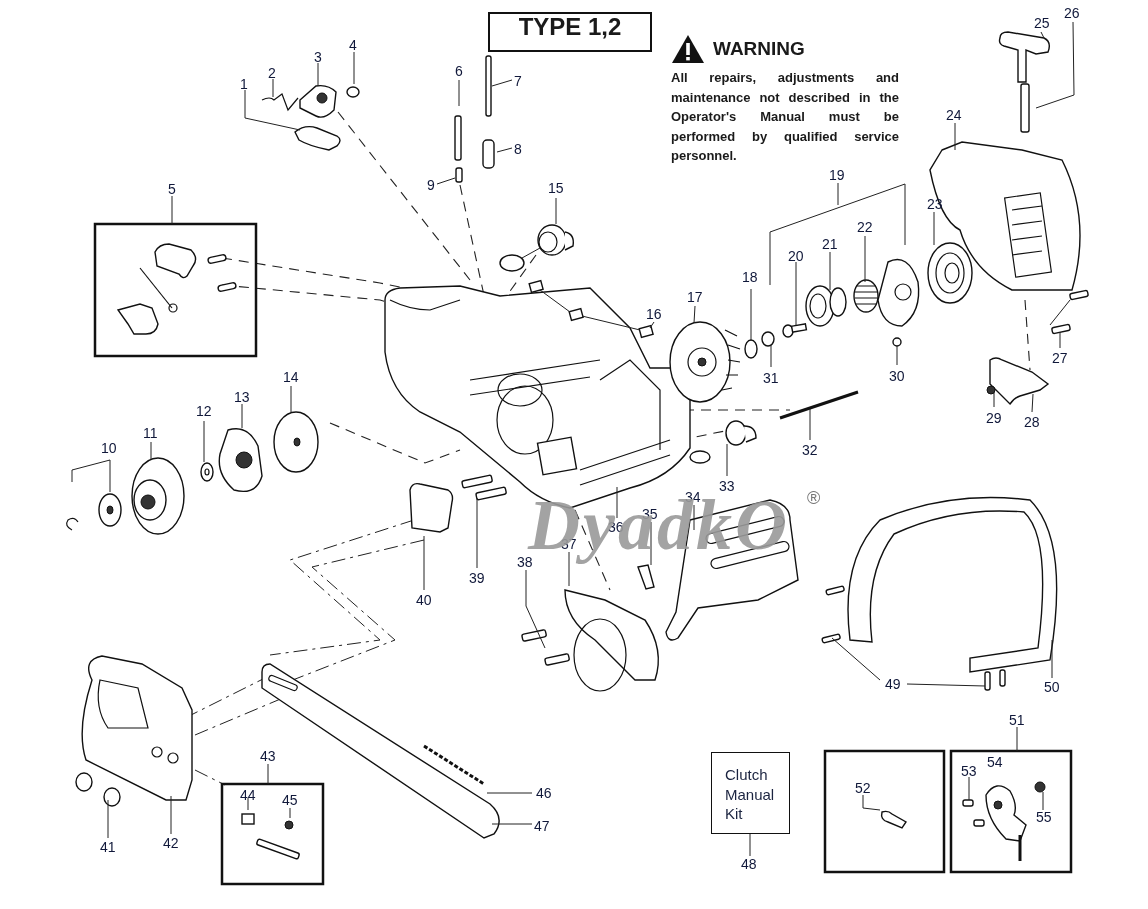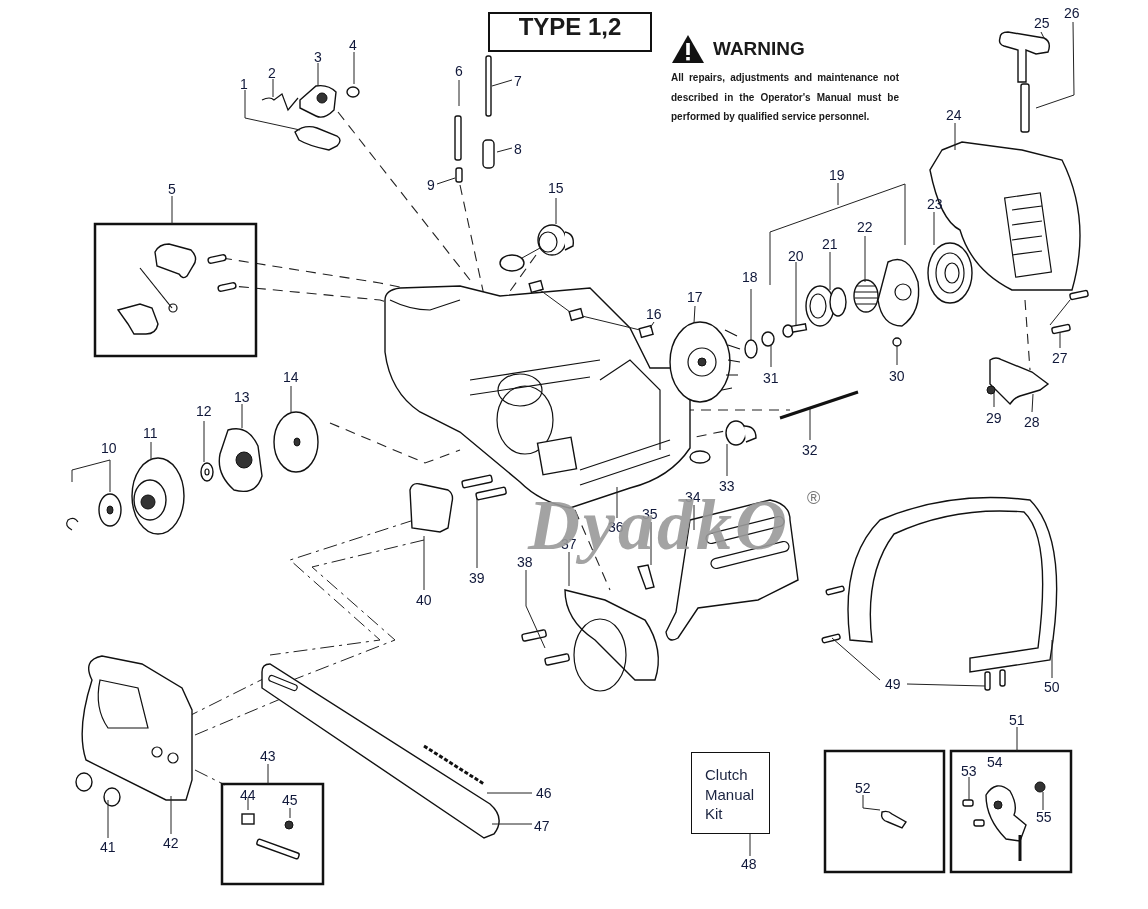--- a/index.html
+++ b/index.html
@@ -13,23 +13,23 @@
   .part { stroke: #111; stroke-width: 1.4; fill: #ffffff; }
   .part2 { stroke: #111; stroke-width: 1.2; fill: none; }
   .dark { fill: #333; stroke: #111; stroke-width: 1; }
   .box { stroke: #111; stroke-width: 2.5; fill: none; }
 
   #type-box { position: absolute; left: 488px; top: 12px; width: 164px; height: 40px;
               border: 2px solid #111; box-sizing: border-box; text-align: center;
               font-weight: bold; font-size: 24px; line-height: 26px; }
   #warning { position: absolute; left: 671px; top: 34px; width: 228px; }
   #warning .whead { display: flex; align-items: center; gap: 8px; font-weight: bold; font-size: 19px; }
-  #warning .wtext { font-size: 10px; font-weight: bold; line-height: 19.5px; text-align: justify;
+  #warning .wtext { font-size: 13px; font-weight: bold; line-height: 19.5px; text-align: justify;
                     text-align-last: left; margin-top: 4px; }
-  #kit-box { position: absolute; left: 691px; top: 752px; width: 79px; height: 82px;
+  #kit-box { position: absolute; left: 711px; top: 752px; width: 79px; height: 82px;
              border: 1.2px solid #111; box-sizing: border-box; padding: 12px 0 0 13px;
              font-size: 15px; line-height: 19.5px; color: #1b2440; }
   #watermark { position: absolute; left: 528px; top: 484px; font-family: "Liberation Serif", serif;
                font-style: italic; font-weight: bold; font-size: 72px; color: #9a9a9a; letter-spacing: 3px;
                opacity: 0.9; }
   #reg { position: absolute; left: 807px; top: 488px; font-size: 18px; color: #777; }
 </style>
 </head>
 <body>
 

